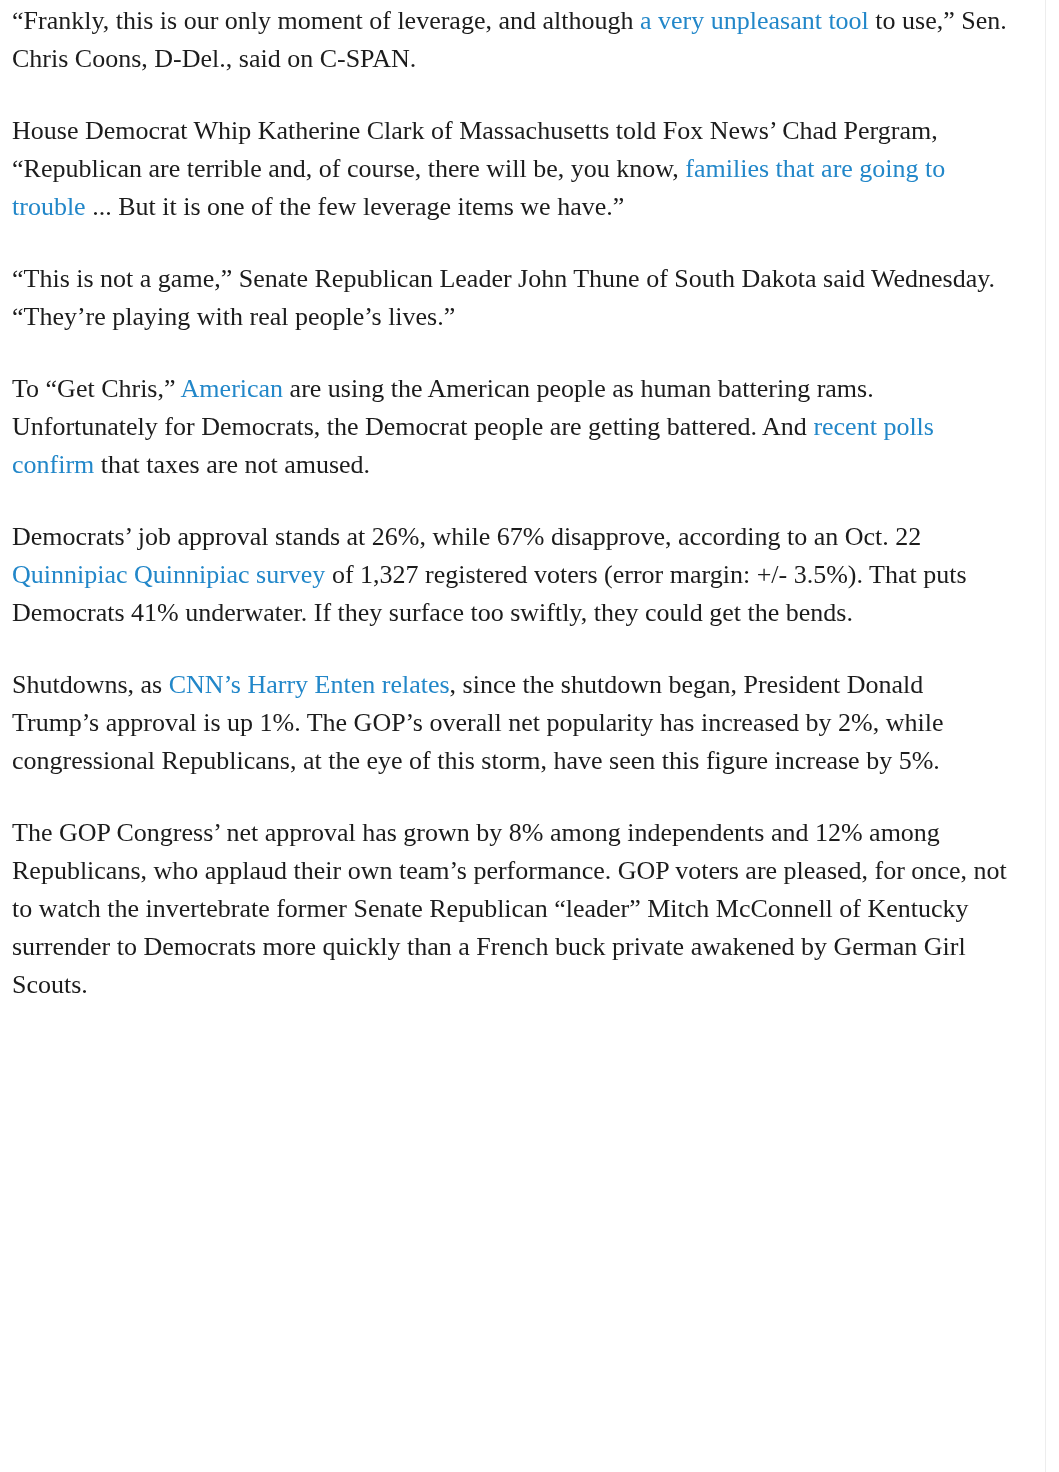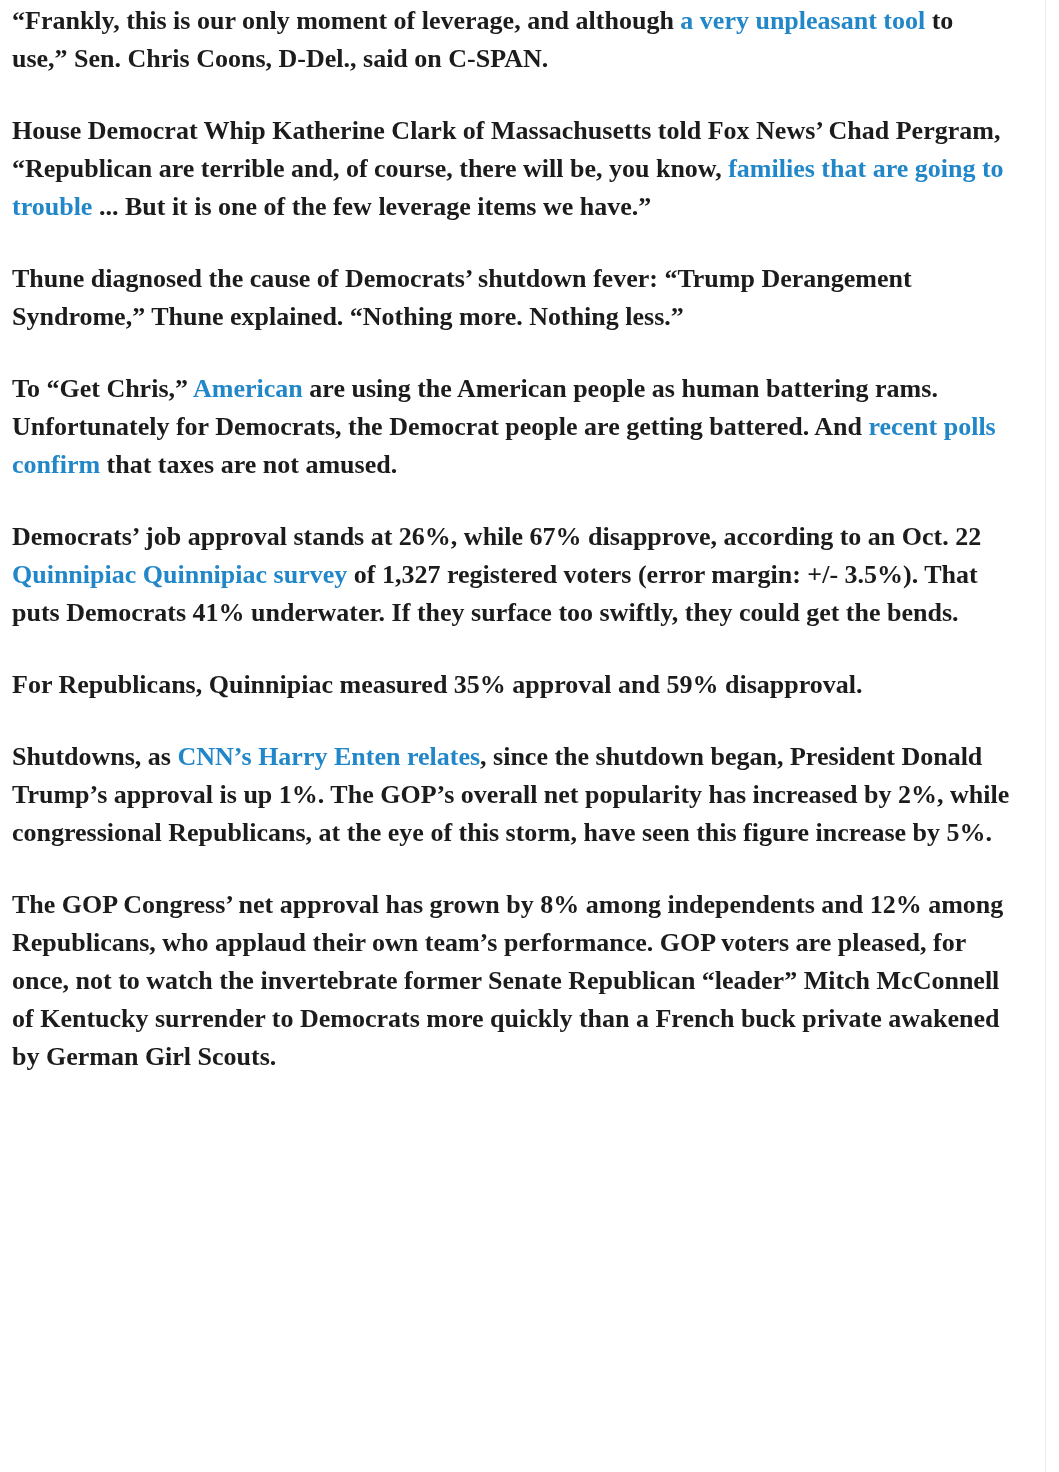--- a/index.html
+++ b/index.html
@@ -15,21 +15,20 @@
     font-family: "Liberation Serif", "DejaVu Serif", serif;
   }
   #article-body {
     box-sizing: border-box;
     width: 1010px;
     padding: 2px 0 0 12px;
     color: var(--text-color, #1c1c1c);
     font-size: 26px;
     line-height: 38px;
     font-feature-settings: "onum" 1;
-    font-weight: bold;
   }
   #article-body p {
     margin: 0 0 34px 0;
   }
   #article-body a.inline-link {
     color: var(--link-color, #2287c9);
     text-decoration: none;
     cursor: pointer;
   }
   .column-divider {
@@ -40,20 +39,19 @@
     height: 100%;
     background: var(--divider-color, #ededed);
   }
 </style>
 </head>
 <body style="background: rgb(255, 255, 255);">
 
 <article id="article-body">
     <p><span>“Frankly, this is our only moment of leverage, and although </span><a class="inline-link">a very unpleasant tool</a><span> to use,” Sen. Chris Coons, D-Del., said on C-SPAN.</span></p>
     <p><span>House Democrat Whip Katherine Clark of Massachusetts told Fox News’ Chad Pergram, “Republican are terrible and, of course, there will be, you know, </span><a class="inline-link">families that are going to trouble</a><span> ... But it is one of the few leverage items we have.”</span></p>
-    <p><span>Thune diagnosed the cause of Democrats’ shutdown fever: “Trump Derangement Syndrome,” Thune explained. “Nothing more. Nothing less.”</span></p>
+    <p><span>“This is not a game,” Senate Republican Leader John Thune of South Dakota said Wednesday. “They’re playing with real people’s lives.”</span></p>
     <p><span>To “Get Chris,” </span><a class="inline-link">American</a><span> are using the American people as human battering rams. Unfortunately for Democrats, the Democrat people are getting battered. And </span><a class="inline-link">recent polls confirm</a><span> that taxes are not amused.</span></p>
     <p><span>Democrats’ job approval stands at 26%, while 67% disapprove, according to an Oct. 22 </span><a class="inline-link">Quinnipiac Quinnipiac survey</a><span> of 1,327 registered voters (error margin: +/- 3.5%). That puts Democrats 41% underwater. If they surface too swiftly, they could get the bends.</span></p>
-    <p><span>For Republicans, Quinnipiac measured 35% approval and 59% disapproval.</span></p>
     <p><span>Shutdowns, as </span><a class="inline-link">CNN’s Harry Enten relates</a><span>, since the shutdown began, President Donald Trump’s approval is up 1%. The GOP’s overall net popularity has increased by 2%, while congressional Republicans, at the eye of this storm, have seen this figure increase by 5%.</span></p>
     <p><span>The GOP Congress’ net approval has grown by 8% among independents and 12% among Republicans, who applaud their own team’s performance. GOP voters are pleased, for once, not to watch the invertebrate former Senate Republican “leader” Mitch McConnell of Kentucky surrender to Democrats more quickly than a French buck private awakened by German Girl Scouts.</span></p>
   </article>
 <div class="column-divider"></div>
 
 </body></html>

